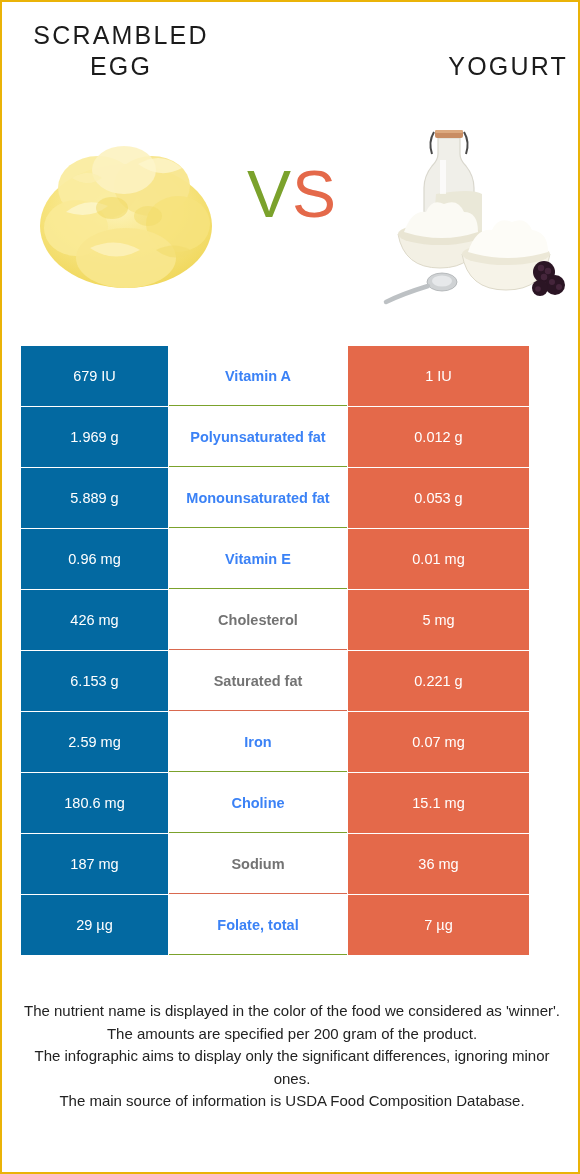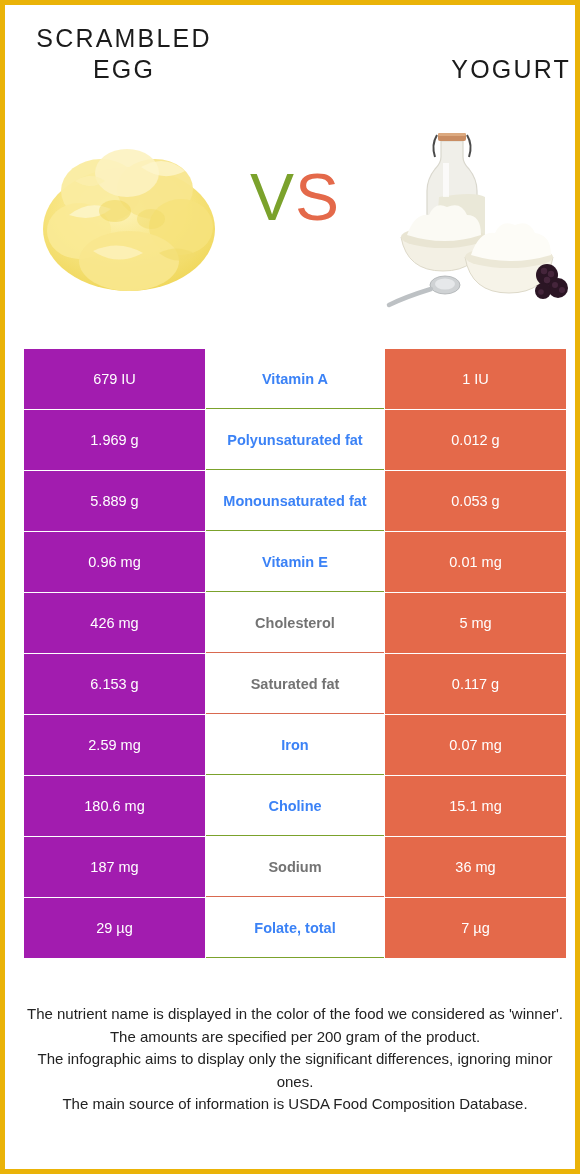--- a/index.html
+++ b/index.html
@@ -10,21 +10,21 @@
     background: #ffffff;
     font-family: "Liberation Sans", sans-serif;
     overflow: hidden;
   }
 
   .page {
     position: relative;
     width: 580px;
     height: 1174px;
     background: #ffffff;
-    border: 5px solid #eab308;
+    border: 2px solid #eab308;
     overflow: hidden;
   }
 
   
   .titles {
     position: absolute;
     top: 0;
     left: 0;
     width: 580px;
     height: 96px;
@@ -97,22 +97,22 @@
     margin-bottom: 1px;
   }
   .cell {
     display: flex;
     align-items: center;
     justify-content: center;
     font-size: 14.5px;
     height: 60px;
   }
   .cell-left {
-    width: 181px;
-    background: #a21caf;
+    width: 147px;
+    background: #0369a1;
     color: #ffffff;
   }
   .cell-mid {
     width: 178px;
     margin: 0 1px;
     background: #ffffff;
     font-weight: 700;
     font-size: 14.5px;
   }
   .cell-mid.win-green  { color: #3b82f6; border-bottom: 1px solid #7ba22c; }
@@ -244,21 +244,21 @@
 
     <div class="row">
       <div class="cell cell-left">426 mg</div>
       <div class="cell cell-mid win-orange">Cholesterol</div>
       <div class="cell cell-right">5 mg</div>
     </div>
 
     <div class="row">
       <div class="cell cell-left">6.153 g</div>
       <div class="cell cell-mid win-orange">Saturated fat</div>
-      <div class="cell cell-right">0.117 g</div>
+      <div class="cell cell-right">0.221 g</div>
     </div>
 
     <div class="row">
       <div class="cell cell-left">2.59 mg</div>
       <div class="cell cell-mid win-green">Iron</div>
       <div class="cell cell-right">0.07 mg</div>
     </div>
 
     <div class="row">
       <div class="cell cell-left">180.6 mg</div>

